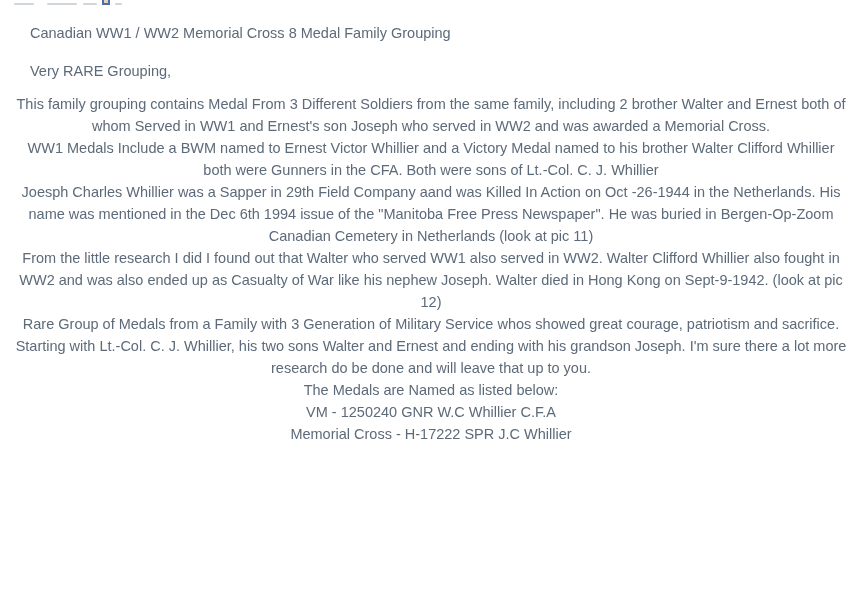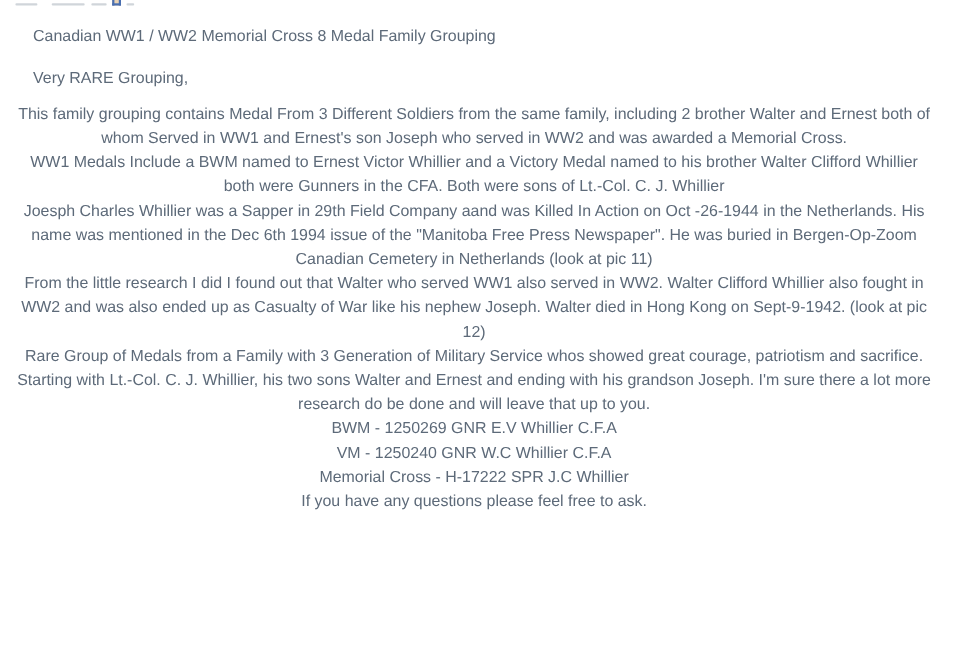--- a/index.html
+++ b/index.html
@@ -75,19 +75,18 @@
   <p class="title">Canadian WW1 / WW2 Memorial Cross 8 Medal Family Grouping</p>
 
   <p class="subtitle">Very RARE Grouping,</p>
 
   <div>
     <div class="line desc-block">This family grouping contains Medal From 3 Different Soldiers from the same family, including 2 brother Walter and Ernest both of whom Served in WW1 and Ernest's son Joseph who served in WW2 and was awarded a Memorial Cross.</div>
     <div class="line desc-block">WW1 Medals Include a BWM named to Ernest Victor Whillier and a Victory Medal named to his brother Walter Clifford Whillier both were Gunners in the CFA. Both were sons of Lt.-Col. C. J. Whillier</div>
     <div class="line desc-block">Joesph Charles Whillier was a Sapper in 29th Field Company aand was Killed In Action on Oct -26-1944 in the Netherlands. His name was mentioned in the Dec 6th 1994 issue of the "Manitoba Free Press Newspaper". He was buried in Bergen-Op-Zoom Canadian Cemetery in Netherlands (look at pic 11)</div>
     <div class="line desc-block">From the little research I did I found out that Walter who served WW1 also served in WW2. Walter Clifford Whillier also fought in WW2 and was also ended up as Casualty of War like his nephew Joseph. Walter died in Hong Kong on Sept-9-1942. (look at pic 12)</div>
     <div class="line desc-block">Rare Group of Medals from a Family with 3 Generation of Military Service whos showed great courage, patriotism and sacrifice. Starting with Lt.-Col. C. J. Whillier, his two sons Walter and Ernest and ending with his grandson Joseph. I'm sure there a lot more research do be done and will leave that up to you.</div>
-    <div class="line desc-block">BWM - 1250269 GNR E.V Whillier C.F.A</div>
+    <div class="line desc-block">The Medals are Named as listed below:</div>
     <div class="line desc-block">VM - 1250240 GNR W.C Whillier C.F.A</div>
     <div class="line desc-block">Memorial Cross - H-17222 SPR J.C Whillier</div>
-    <div class="line desc-block">If you have any questions please feel free to ask.</div>
   </div>
 
 </div>
 
 </body></html>

